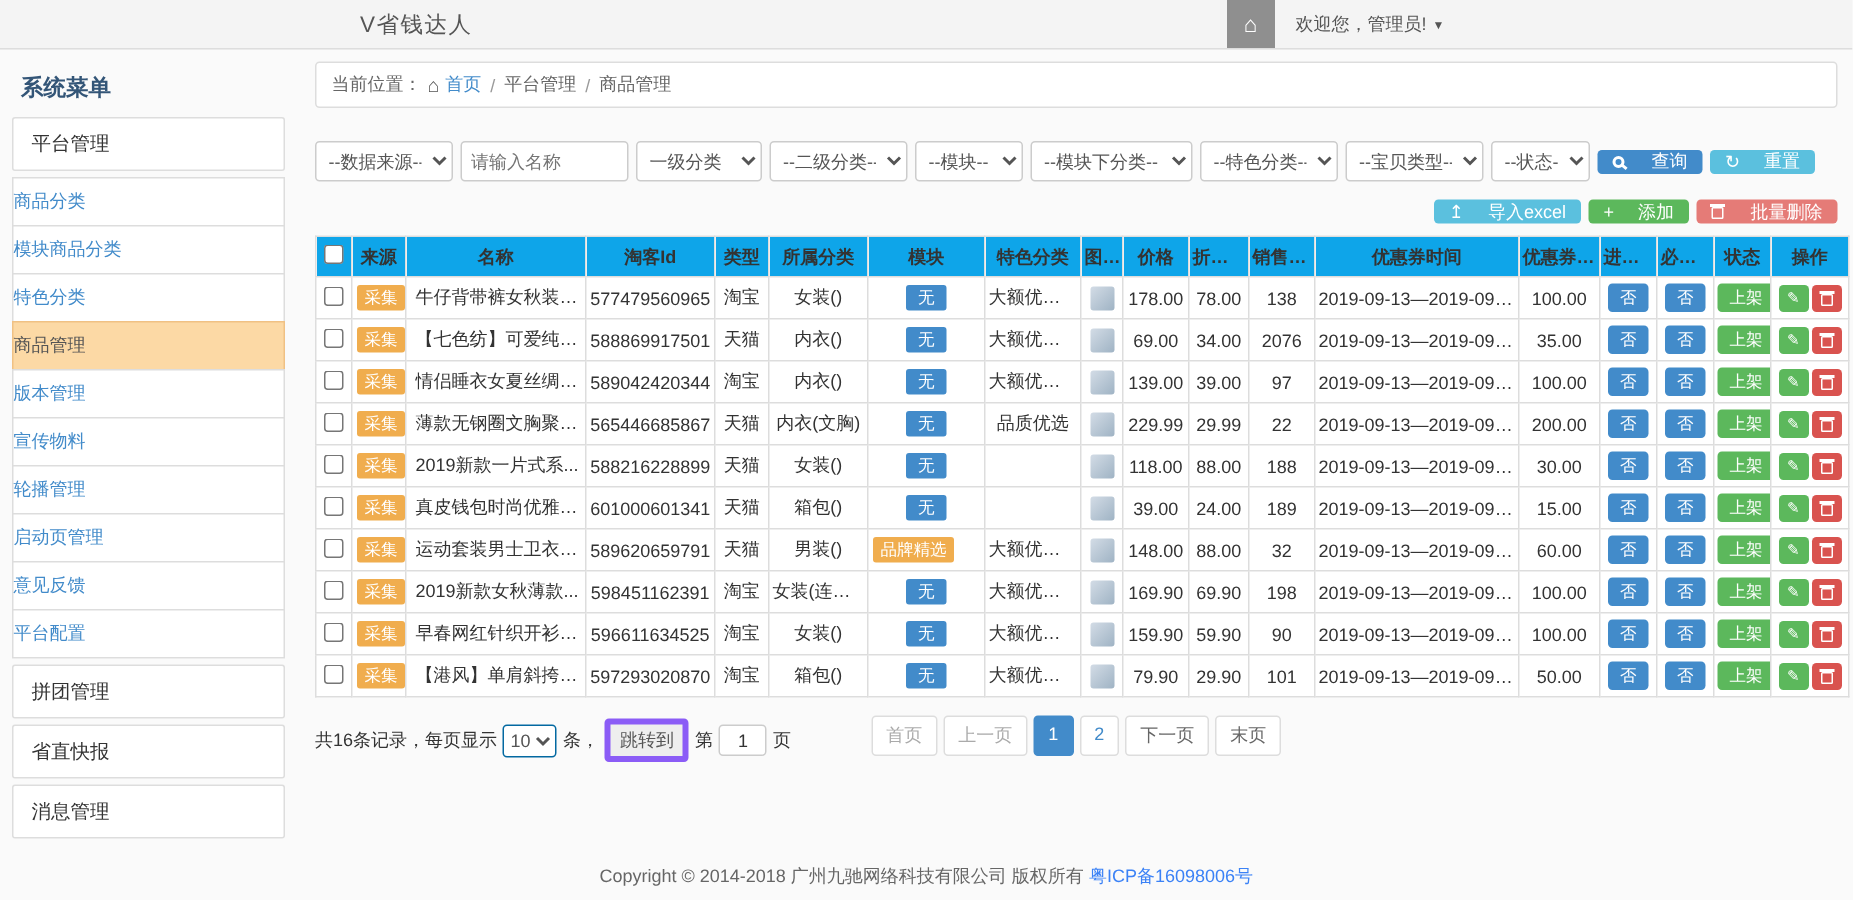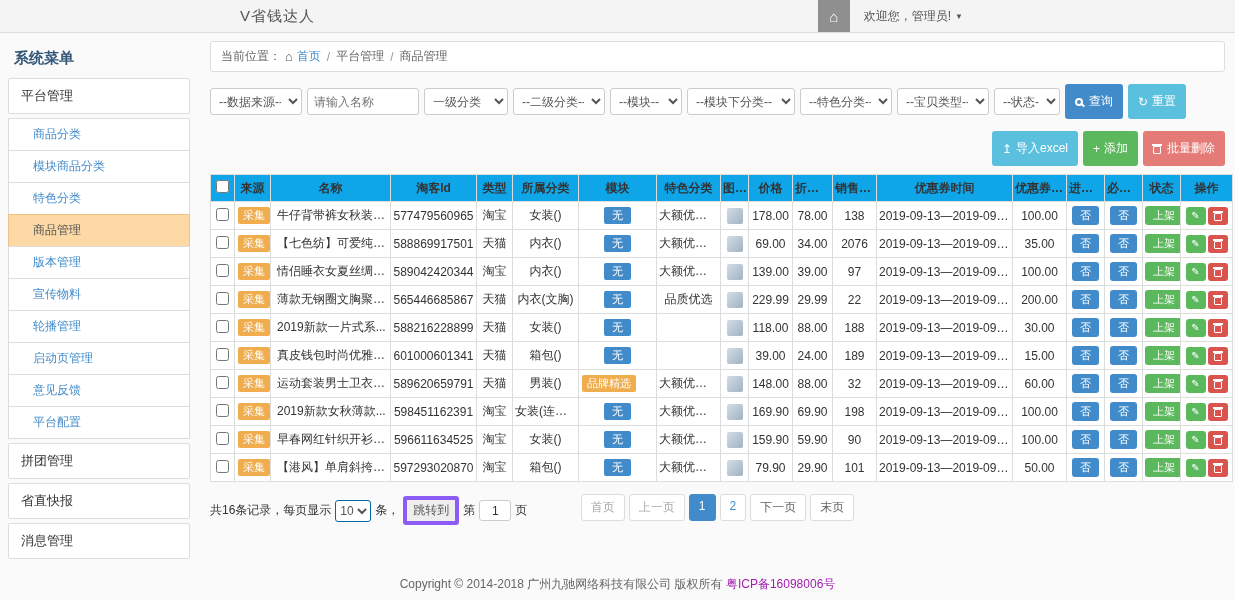--- a/index.html
+++ b/index.html
@@ -12,39 +12,39 @@
   .topbar-right{display:flex;align-items:center;height:100%;margin-right:258px}
   .home-btn{width:32px;height:100%;background:#8f8f8f;color:#fff;display:flex;align-items:center;justify-content:center;font-size:15px;cursor:pointer;border:none}
   .welcome{font-size:12px;color:#555;padding:0 14px;cursor:pointer;display:flex;align-items:center}
   .caret{font-size:8px;color:#555;margin-left:4px}
 
   
   .layout{display:flex;padding:8px 10px 0 8px}
   .sidebar{width:182px;flex:none}
   .side-title{font-size:15px;font-weight:bold;color:#335577;padding:8px 6px 6px}
   .side-item{background:#fff;border:1px solid #ddd;padding:8px 12px;font-size:13px;color:#333;cursor:pointer;margin-top:4px;border-radius:2px;min-height:31px}
-  .side-item.sub{padding:7px 24px;font-size:12px;color:#428bca;margin-top:-1px;border-radius:0;min-height:26px}
+  .side-item.sub{padding:7px 0;font-size:12px;color:#428bca;margin-top:-1px;border-radius:0;min-height:26px}
   .side-item.top + .side-item.sub{margin-top:4px}
   .side-item.active{background:#fcd9a5;border-color:#f0c184;color:#555}
 
   .main{flex:1;margin-left:20px;min-width:0}
 
   
   .breadcrumb{background:#fff;border:1px solid #ddd;border-radius:3px;padding:6px 10px;font-size:12px;color:#666;display:flex;align-items:center;gap:4px}
   .breadcrumb .home{color:#555;font-size:13px}
   .breadcrumb .link{color:#428bca;cursor:pointer;text-decoration:none}
   .breadcrumb .sep{color:#999;margin:0 2px}
 
   
-  .filters{display:flex;gap:5px;margin-top:12px;align-items:center;flex-wrap:nowrap}
+  .filters{display:flex;gap:5px;margin-top:22px;align-items:center;flex-wrap:nowrap}
   .f-sel,.f-input{height:27px;border:1px solid #ccc;border-radius:3px;font-size:12px;color:#555;background:#fff;padding:0 4px}
   .f-input{width:112px;padding:0 6px}
   .w-src{width:92px}.w1{width:84px}.w2{width:92px}.w3{width:72px}.w4{width:108px}.w5{width:92px}.w6{width:92px}.w7{width:66px}
 
-  .btn{height:35px;border:none;border-radius:3px;font-size:12px;color:#fff;padding:0 10px;cursor:pointer;display:inline-flex;align-items:center;gap:4px;white-space:nowrap}
+  .btn{height:16px;border:none;border-radius:3px;font-size:12px;color:#fff;padding:0 10px;cursor:pointer;display:inline-flex;align-items:center;gap:16px;white-space:nowrap}
   .btn-blue{background:#428bca}
   .btn-cyan{background:#5bc0de}
   .btn-green{background:#5cb85c}
   .btn-lightred{background:#e57b77}
 
   .mag{width:8px;height:8px;border:2px solid #fff;border-radius:50%;display:inline-block;position:relative;margin-right:2px}
   .mag::after{content:"";position:absolute;width:5px;height:2px;background:#fff;right:-4px;bottom:-2px;transform:rotate(40deg)}
   .trash-icon{display:inline-block;width:8px;height:8px;border:1px solid #fff;border-radius:1px;position:relative;margin:2px 2px 0 0}
   .trash-icon::before{content:"";position:absolute;top:-3px;left:-2px;width:10px;height:2px;background:#fff}
 
@@ -98,21 +98,21 @@
   .jump-btn{background:#eee;border:4px solid #8b5cf6;border-radius:3px;padding:2px 6px;font-size:12px;cursor:pointer;color:#555}
   .jump-input{width:32px;height:21px;border:1px solid #ccc;border-radius:3px;text-align:center;font-size:12px;color:#333}
   .pagination{display:flex;justify-content:center;gap:4px}
   .page-btn{border:1px solid #ddd;background:#fff;color:#666;font-size:12px;padding:4px 9px;border-radius:3px;cursor:pointer;text-decoration:none}
   .page-btn.disabled{color:#aaa}
   .page-btn.active{background:#428bca;border-color:#428bca;color:#fff}
   .page-btn.link{color:#428bca}
 
   
   .footer{position:absolute;left:0;right:0;bottom:7px;text-align:center;font-size:12px;color:#666}
-  .footer a{color:#a21caf;text-decoration:none;cursor:pointer}
+  .footer a{color:#3b82f6;text-decoration:none;cursor:pointer}
 </style>
 </head>
 <body>
 
 <header class="topbar">
   <div class="topbar-title">V省钱达人</div>
   <div class="topbar-right">
     <button class="home-btn">
         <span>⌂</span>
       </button>

